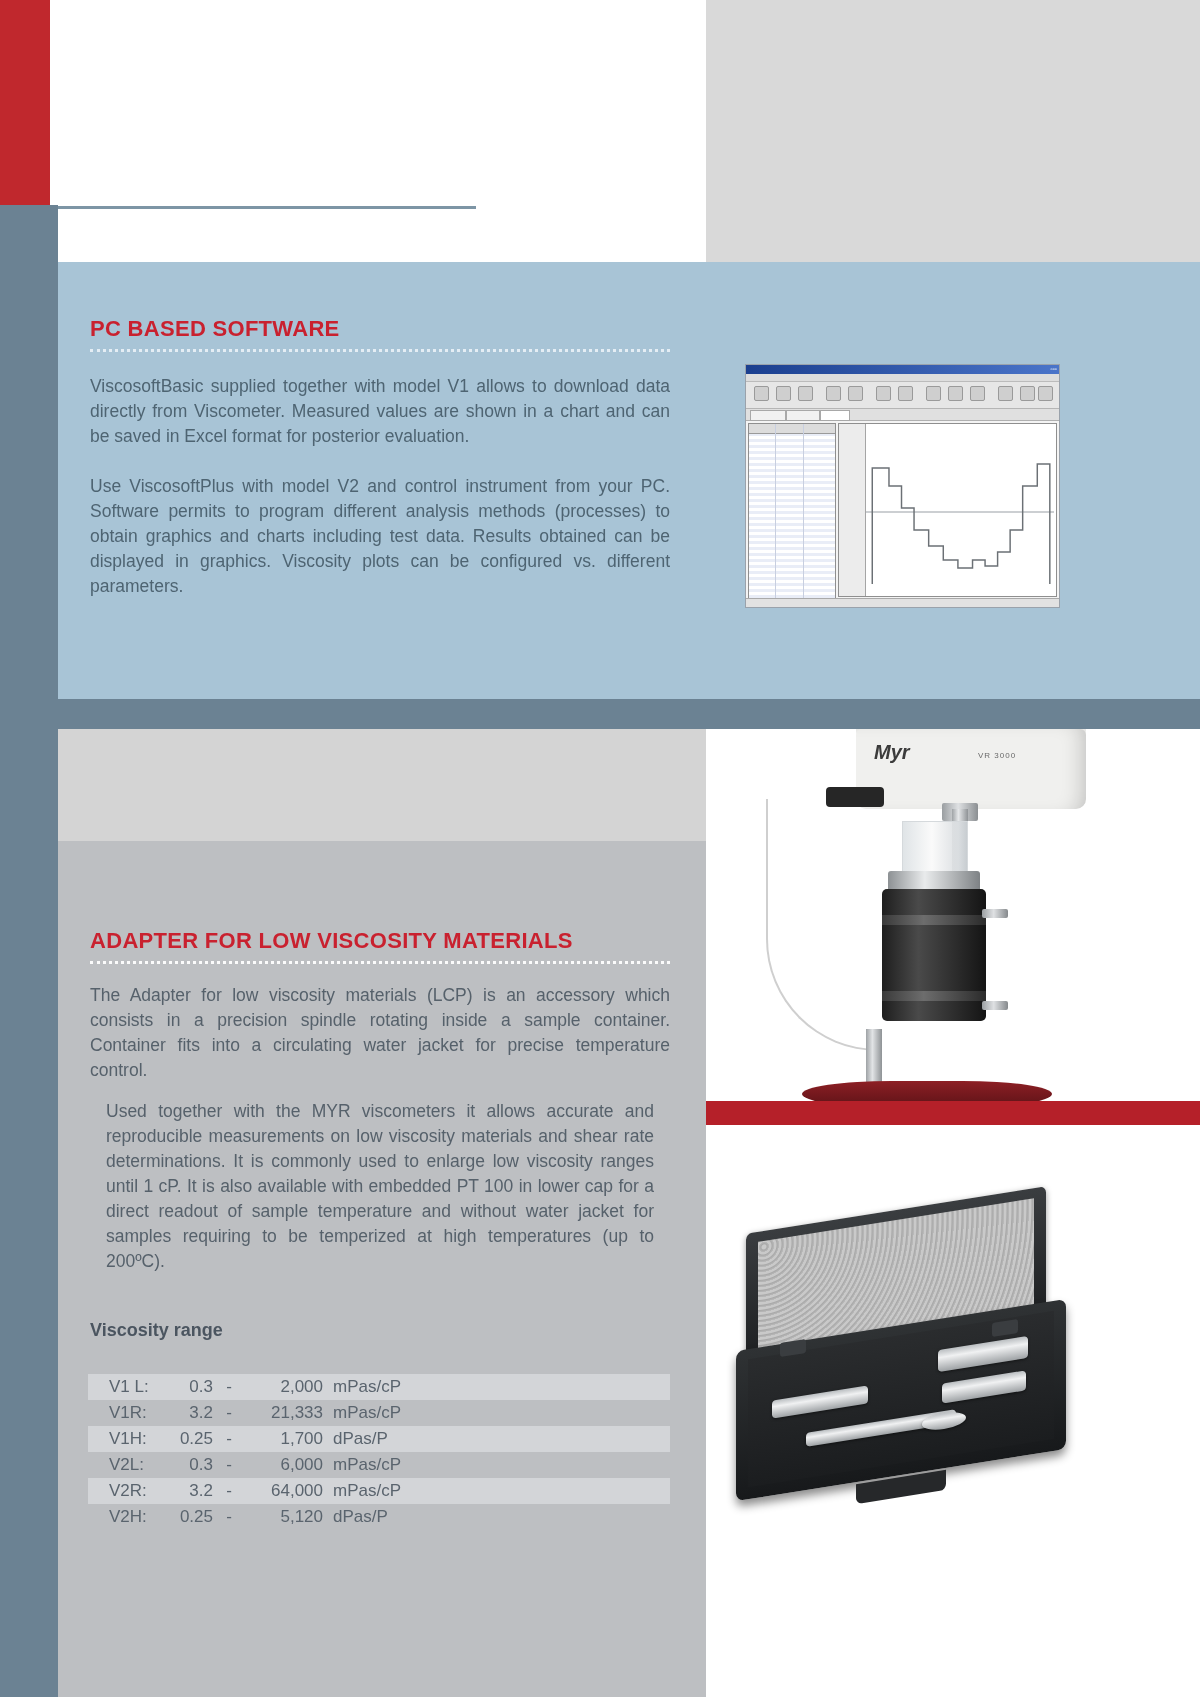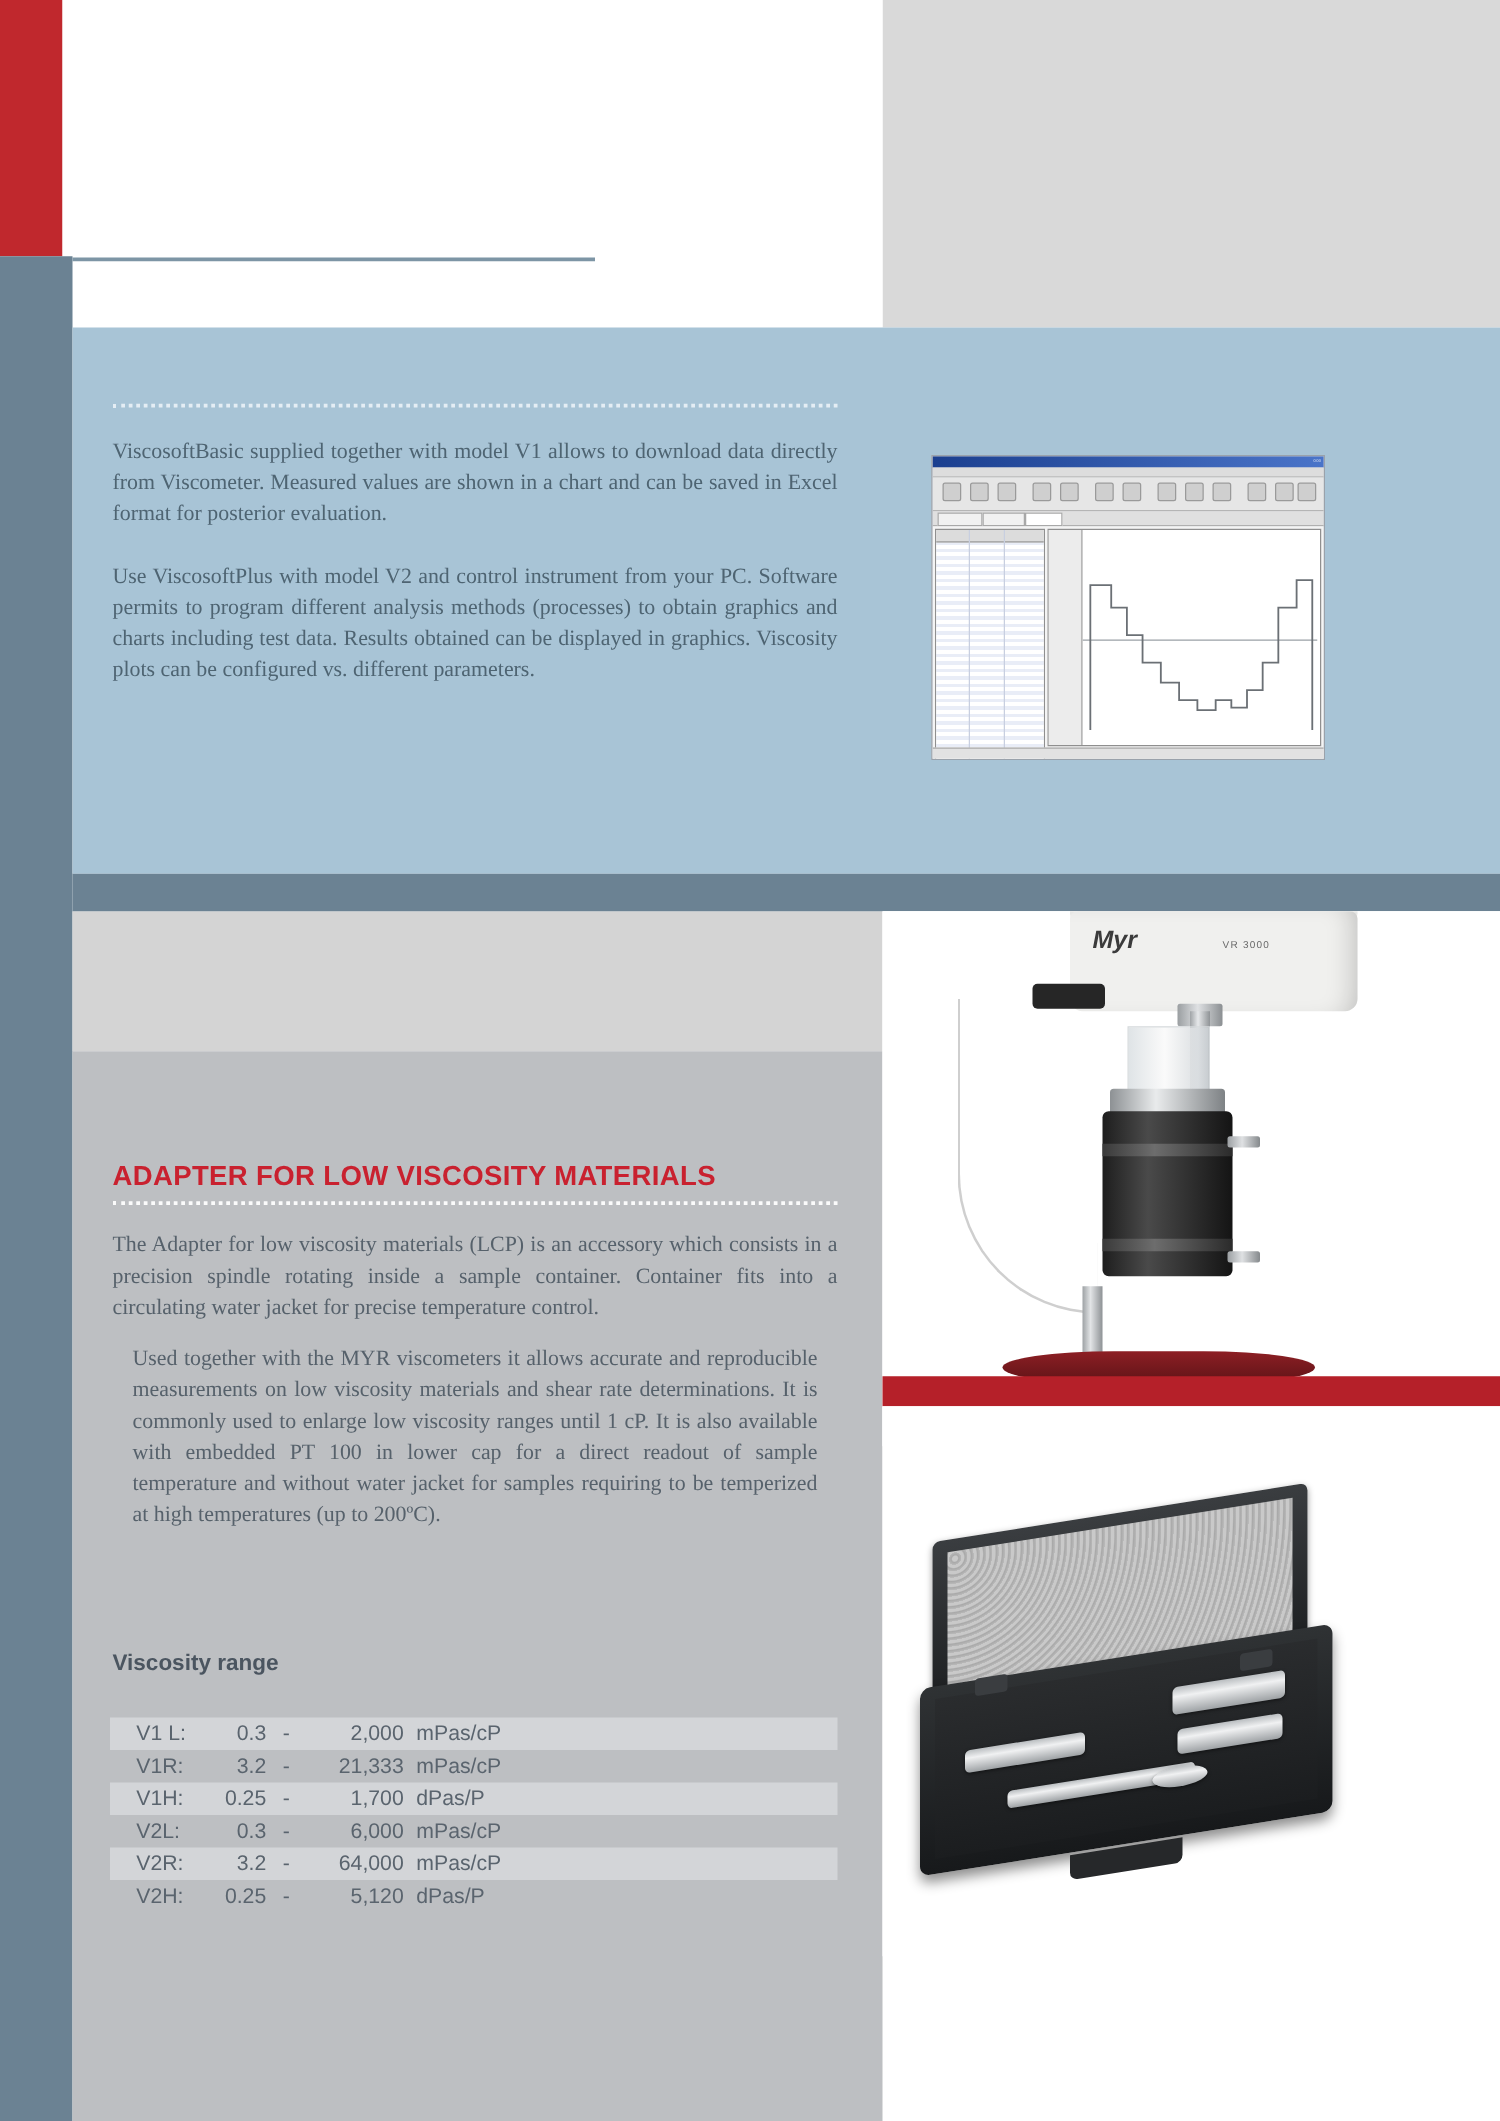--- a/index.html
+++ b/index.html
@@ -52,21 +52,20 @@
   }
   .dotted-rule{
     height:0;border-bottom:3px dotted #ffffff;opacity:.95;margin-top:7px;
   }
   .dotted-rule.onblue{border-bottom-color:#e8f0f6;}
   .dotted-rule.ongray{border-bottom-color:#ffffff;}
 
   .body-text{
     font-size:17.5px;line-height:25px;color:#56616b;
     text-align:justify;
-    font-family:Liberation Serif, serif;
   }
   .body-text.onblue{color:#4e6472;}
 
   
   .sw-text{position:absolute;left:90px;top:316px;width:580px;}
   .sw-para{margin:0;}
   .sw-para + .sw-para{margin-top:25px;}
 
   
   .sw-shot{
@@ -167,20 +166,21 @@
   <div class="band-gray-light"></div>
   <div class="band-gray-mid"></div>
 
   <div class="panel-blue"></div>
   <div class="panel-blue-footer"></div>
 
 
   <div class="title-rule"></div>
 
   <div class="sw-text">
+    <div class="section-head">PC BASED SOFTWARE</div>
     <div class="dotted-rule onblue"></div>
     <p class="body-text onblue sw-para" style="margin-top:22px;">ViscosoftBasic supplied together with model V1 allows to download data directly from Viscometer. Measured values are shown in a chart and can be saved in Excel format for posterior evaluation.</p>
     <p class="body-text onblue sw-para">Use ViscosoftPlus with model V2 and control instrument from your PC. Software permits to program different analysis methods (processes) to obtain graphics and charts including test data. Results obtained can be displayed in graphics. Viscosity plots can be configured vs. different parameters.</p>
   </div>
 
   <div class="sw-shot">
     <div class="ss-title">
         <span class="ss-dots">▫▫▫</span>
       </div>
     <div class="ss-menu"></div>

